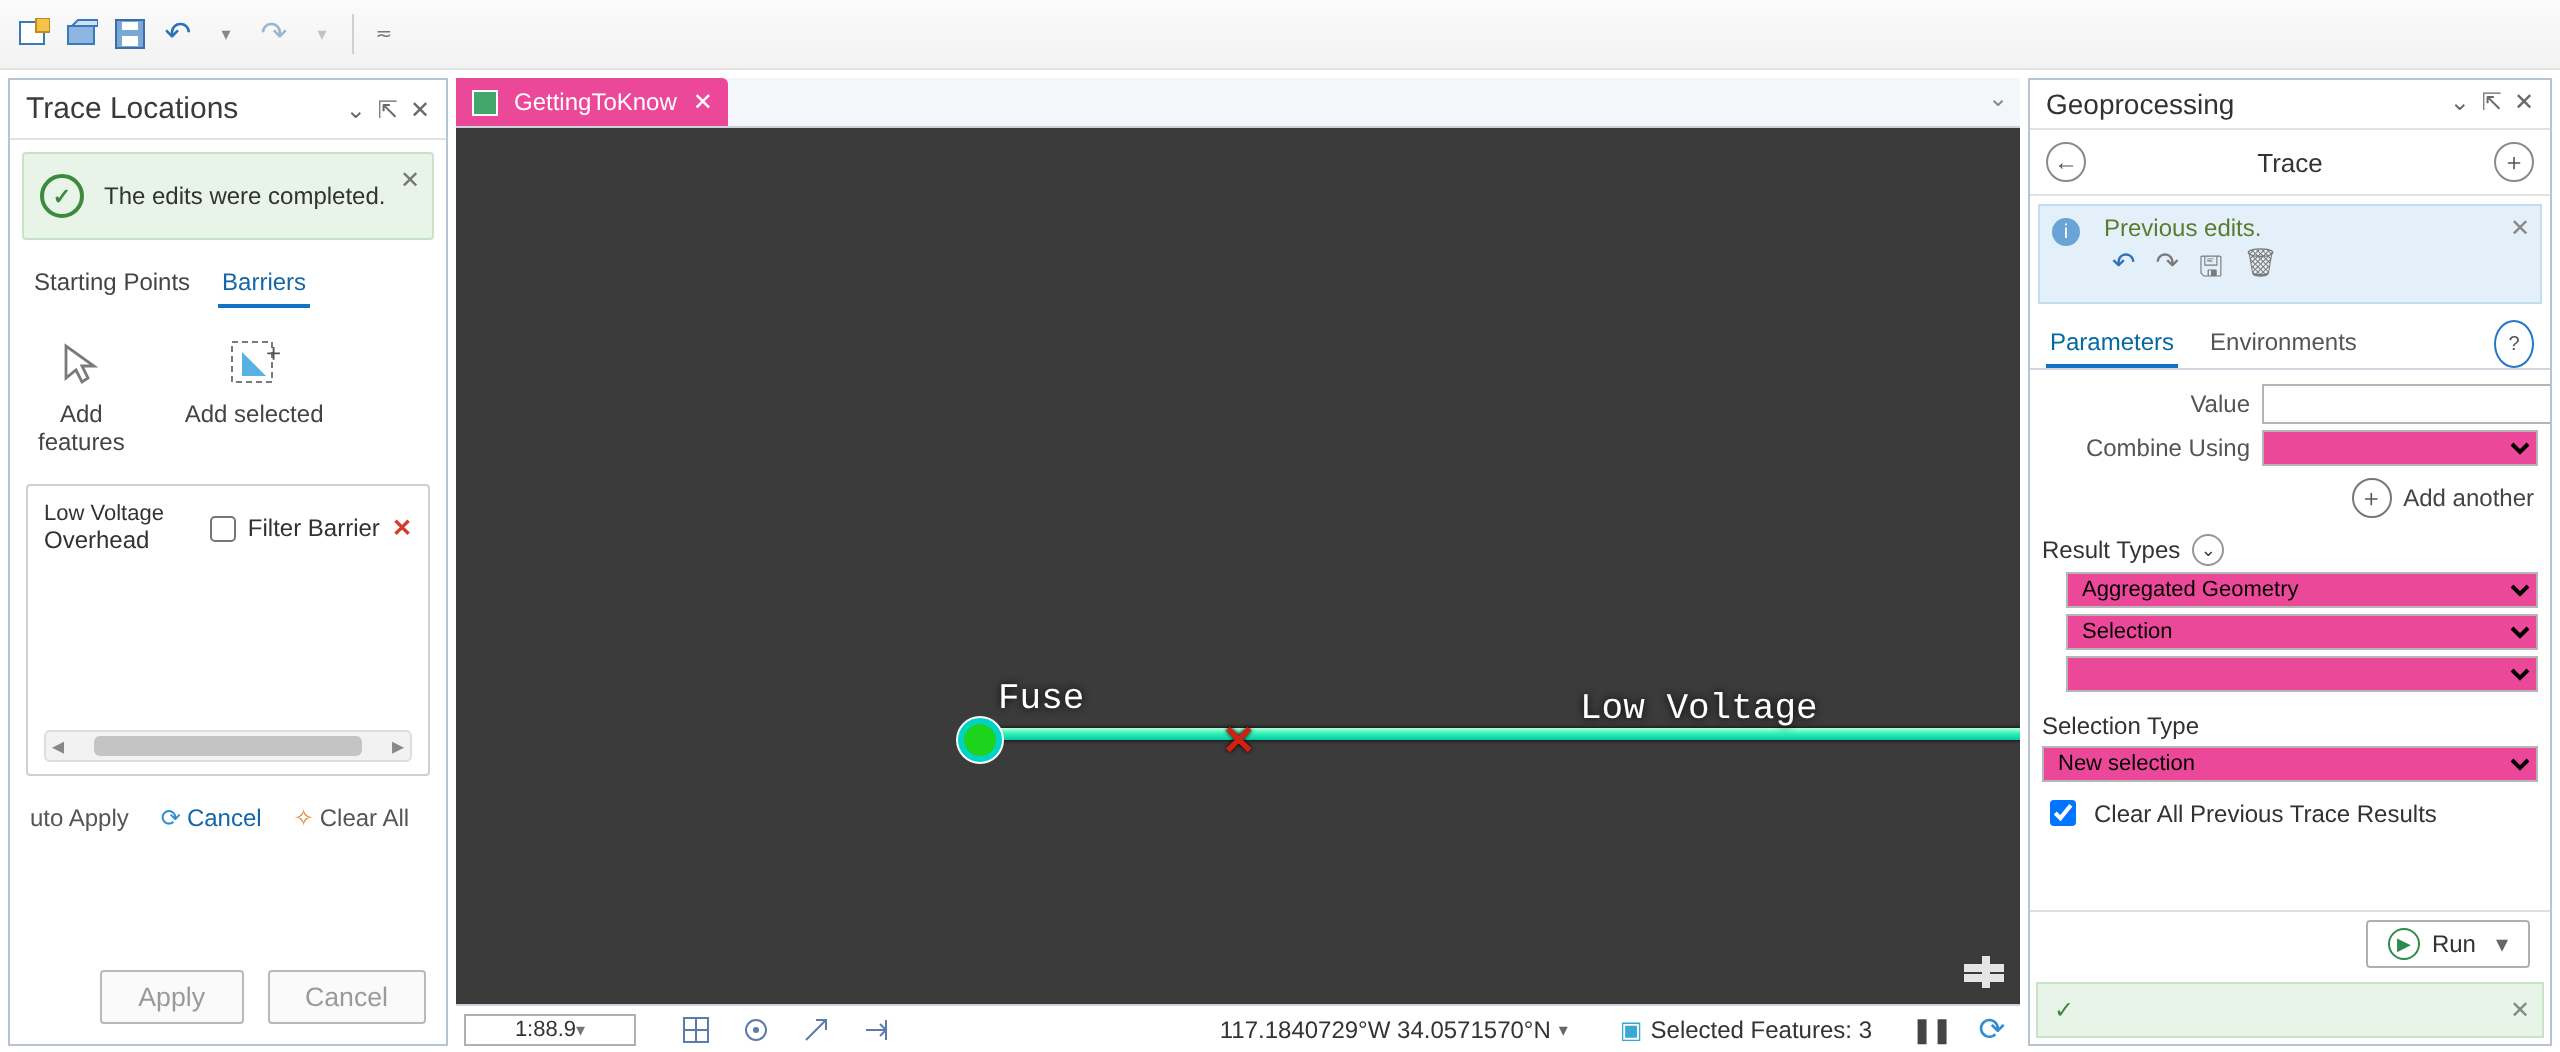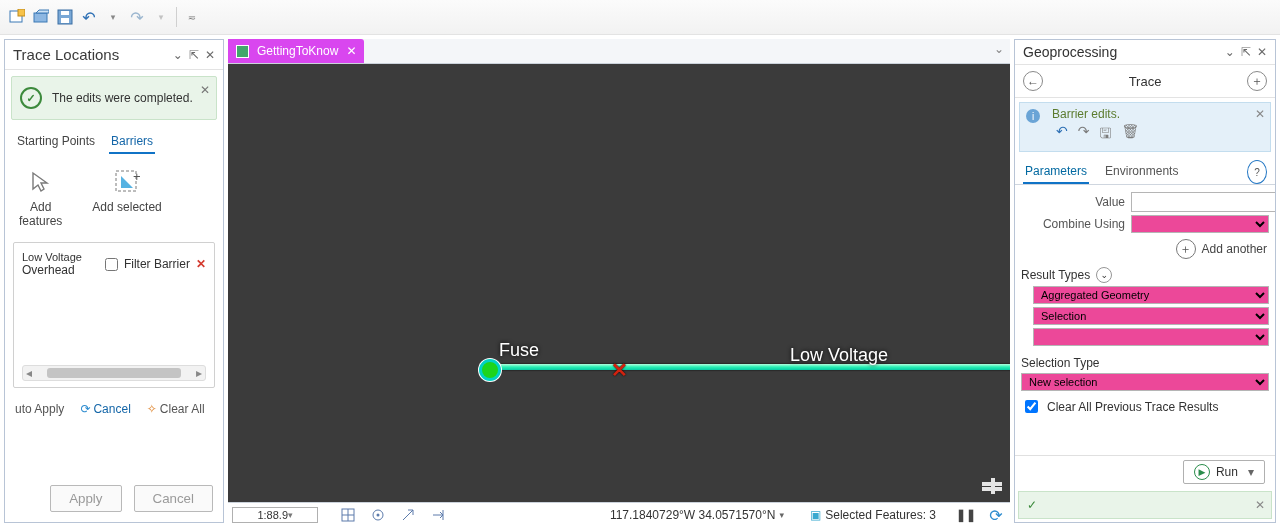--- a/index.html
+++ b/index.html
@@ -32,39 +32,39 @@
 .barrier-row .name div:last-child{font-weight:normal}
 .barrier-row input[type=checkbox]{margin:0}
 .red-x{color:#d43a2f;cursor:pointer;font-weight:bold}
 .actions{display:flex;align-items:center;gap:16px;padding:8px 10px;color:#555}
 .actions .link{color:#1466a8;cursor:pointer;display:flex;align-items:center;gap:3px}
 .bot-buttons{display:flex;gap:12px;justify-content:flex-end;padding:10px 10px;margin-top:auto}
 .btn{border:1px solid #b9b9b9;background:#fafafa;padding:5px 18px;border-radius:2px;color:#9a9a9a;cursor:default}
 
 .center{flex:1;display:flex;flex-direction:column;margin-top:4px}
 .tabstrip{display:flex;align-items:stretch;height:24px;background:#f4f6f9;border-bottom:1px solid #cbd2db;position:relative}
-.tabstrip .tab{background:#d946ef;color:#fff;display:flex;align-items:center;padding:0 8px;gap:8px;font-size:12px;border-top-right-radius:3px}
+.tabstrip .tab{background:#ec4899;color:#fff;display:flex;align-items:center;padding:0 8px;gap:8px;font-size:12px;border-top-right-radius:3px}
 .tabstrip .tab .sq{width:11px;height:11px;background:#42a76b;border:1px solid #fff}
 .tabstrip .collapse{position:absolute;right:6px;top:3px;color:#888;cursor:pointer}
 .map{flex:1;background:#3b3b3b;position:relative;overflow:hidden}
 .map .edge-line{position:absolute;height:6px;left:259px;width:650px;top:300px;background:linear-gradient(#b3ffde,#29f0b4,#08caa4);border-radius:3px;box-shadow:0 0 2px #000}
-.map .lbl{position:absolute;color:#fff;font-size:18px;font-family:Liberation Sans, sans-serif;text-shadow:0 0 4px #000}
+.map .lbl{position:absolute;color:#fff;font-size:18px;font-family:Liberation Mono, monospace;text-shadow:0 0 4px #000}
 .map .fuse-lbl{left:271px;top:276px}
 .map .lv-lbl{left:562px;top:281px}
 .map .fuse-pt{position:absolute;left:251px;top:295px;width:16px;height:16px;border-radius:50%;background:#1dd41d;border:3px solid #00d2c4;box-shadow:0 0 0 1px #fff}
 .map .barrier-pt{position:absolute;left:383px;top:294px;color:#d2220f;font-size:20px;font-weight:bold;text-shadow:0 0 2px #000}
 .status{height:24px;display:flex;align-items:center;gap:10px;background:#fff;border-top:1px solid #cbd2db;padding:0 4px;font-size:12px;color:#333}
 .scale-box{border:1px solid #b0b0b0;padding:1px 4px;width:76px;display:flex;justify-content:center;align-items:center}
 .scale-box .v{font-size:11px}
 .status .ticon{width:20px;height:20px;display:flex;align-items:center;justify-content:center;cursor:pointer;color:#5c7bab}
 .status .coords{margin-left:auto;margin-right:6px;display:flex;align-items:center;gap:4px}
 .status .sel{white-space:nowrap;display:flex;align-items:center;gap:4px}
 
 .right-pane{width:260px;border:1px solid #b8c4d6;margin:4px;display:flex;flex-direction:column;background:#fff}
-.rhdr{display:flex;align-items:center;justify-content:space-between;padding:4px 8px;border-bottom:1px solid #e3e3e3}
+.rhdr{display:flex;align-items:flex-start;justify-content:space-between;padding:4px 8px;border-bottom:1px solid #e3e3e3}
 .rtitle{font-size:14px}
 .tool-hdr{display:flex;align-items:center;justify-content:space-between;padding:6px 8px;border-bottom:1px solid #e3e3e3}
 .tool-hdr .tname{text-align:center;flex:1;font-size:13px;color:#333}
 .circle-btn{width:18px;height:18px;border:1px solid #8a8a8a;border-radius:50%;display:flex;align-items:center;justify-content:center;cursor:pointer;color:#555;font-size:12px}
 .pending{background:#e4f0f9;border:1px solid #c3ddee;margin:4px;padding:4px 8px;position:relative}
 .pending .pend-title{color:#5b7b2e;margin-left:24px;margin-bottom:2px}
 .pending .picon{position:absolute;left:6px;top:6px;width:14px;height:14px;border-radius:50%;background:#6aa4d6;color:#fff;font-size:10px;display:flex;align-items:center;justify-content:center}
 .pending .prow{display:flex;gap:10px;margin-left:28px}
 .pending .prow span{cursor:pointer;color:#7b7b7b;font-size:14px}
 .pending .prow span.undo{color:#2f71b5}
@@ -286,21 +286,21 @@
     </div>
 
     <div class="tool-hdr">
       <div class="circle-btn">←</div>
       <div class="tname">Trace</div>
       <div class="circle-btn">＋</div>
     </div>
 
     <div class="pending">
       <div class="picon">i</div>
-      <div class="pend-title">Barrier edits.</div>
+      <div class="pend-title">Previous edits.</div>
       <div class="prow">
         <span class="undo">↶</span>
         <span>↷</span>
         <span>🖫</span>
         <span>🗑</span>
       </div>
       <div class="close-x">✕</div>
     </div>
 
     <div class="ptabs">

